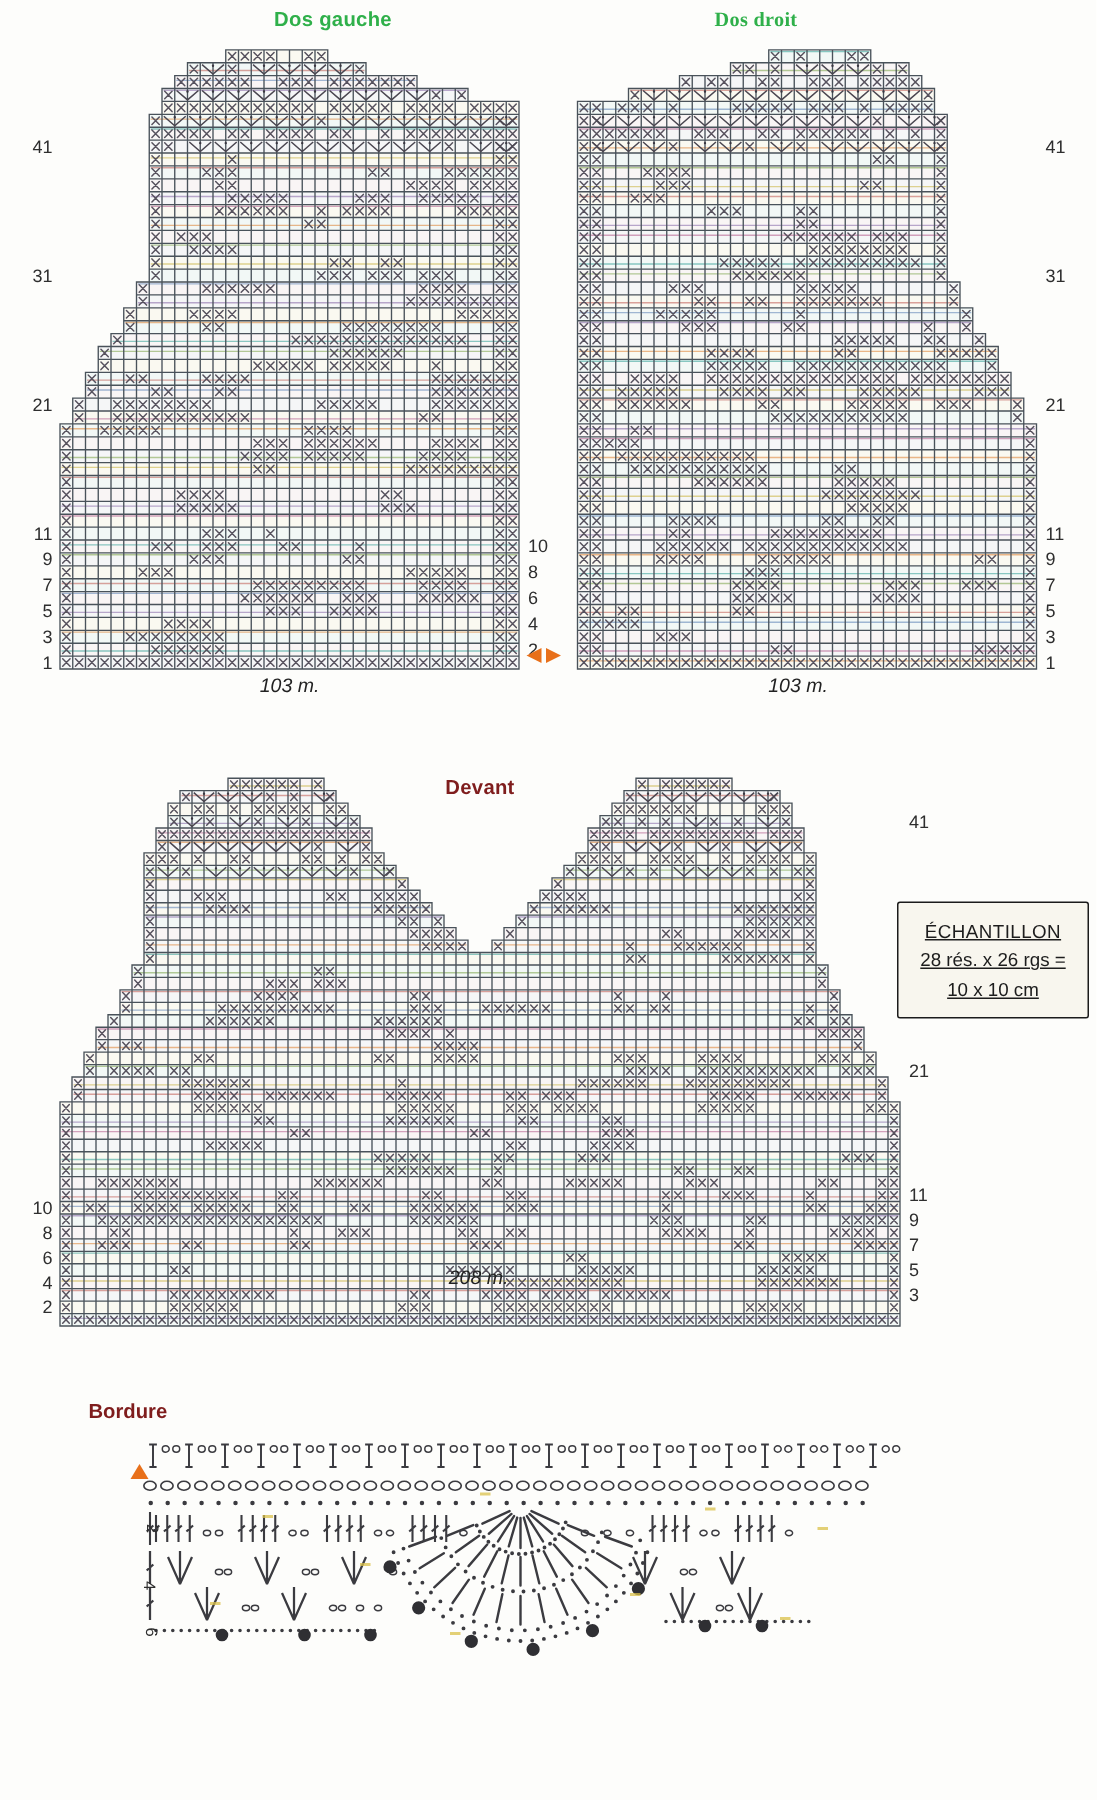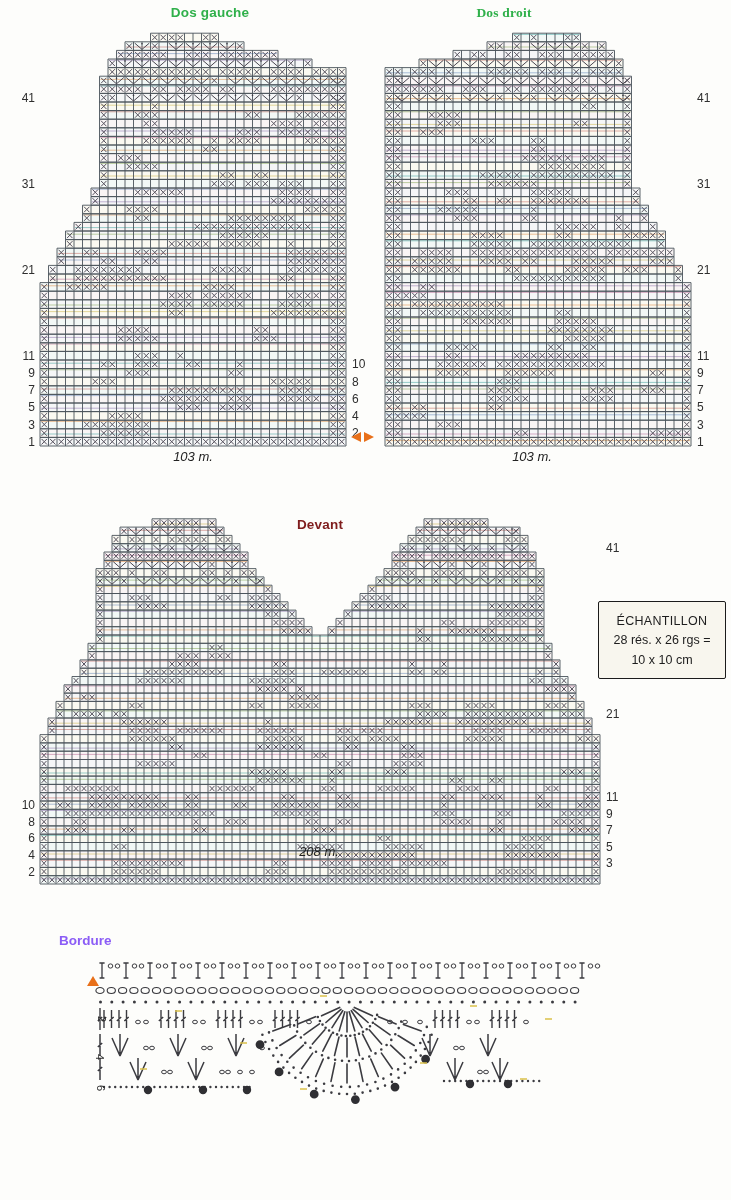--- a/index.html
+++ b/index.html
@@ -4,21 +4,21 @@
 <style>
   html,body{margin:0;padding:0;background:#ffffff;}
   #page{position:relative;width:731px;height:1200px;background:#fdfdfb;
         font-family:"Liberation Sans",sans-serif;overflow:hidden;}
   #gfx{position:absolute;left:0;top:0;width:731px;height:1200px;}
   .chart-title{position:absolute;width:200px;text-align:center;font-weight:bold;
         font-size:13.5px;letter-spacing:.2px;}
   .stitch-label{position:absolute;width:200px;text-align:center;font-size:13px;color:#222222;font-style:italic;}
   .gauge-box{position:absolute;left:598px;top:601px;width:128px;height:78px;box-sizing:border-box;
         border:1.5px solid #1b1b1b;border-radius:2px;background:#f8f6ee;text-align:center;
-        font-size:12.5px;color:#1d1d1d;padding-top:10px;line-height:1.55;}
+        font-size:12.5px;color:#1d1d1d;padding-top:10px;line-height:1.55;text-decoration:underline;}
   .gauge-box .l1{letter-spacing:.3px;}
   .bordure-title{position:absolute;left:59px;top:933px;font-weight:bold;font-size:13.5px;}
 </style>
 </head>
 <body>
 
 <div id="page">
 
   <svg id="gfx" viewBox="0 0 731 1200" xmlns="http://www.w3.org/2000/svg">
       <g>
@@ -282,28 +282,28 @@
         <path d="M102.8 1087.0a1.2 1.2 0 1 0 2.4 0a1.2 1.2 0 1 0 -2.4 0M108.4 1087.0a1.2 1.2 0 1 0 2.4 0a1.2 1.2 0 1 0 -2.4 0M114.0 1087.0a1.2 1.2 0 1 0 2.4 0a1.2 1.2 0 1 0 -2.4 0M119.6 1087.0a1.2 1.2 0 1 0 2.4 0a1.2 1.2 0 1 0 -2.4 0M125.2 1087.0a1.2 1.2 0 1 0 2.4 0a1.2 1.2 0 1 0 -2.4 0M130.8 1087.0a1.2 1.2 0 1 0 2.4 0a1.2 1.2 0 1 0 -2.4 0M136.4 1087.0a1.2 1.2 0 1 0 2.4 0a1.2 1.2 0 1 0 -2.4 0M142.0 1087.0a1.2 1.2 0 1 0 2.4 0a1.2 1.2 0 1 0 -2.4 0M147.6 1087.0a1.2 1.2 0 1 0 2.4 0a1.2 1.2 0 1 0 -2.4 0M153.2 1087.0a1.2 1.2 0 1 0 2.4 0a1.2 1.2 0 1 0 -2.4 0M158.8 1087.0a1.2 1.2 0 1 0 2.4 0a1.2 1.2 0 1 0 -2.4 0M164.4 1087.0a1.2 1.2 0 1 0 2.4 0a1.2 1.2 0 1 0 -2.4 0M170.0 1087.0a1.2 1.2 0 1 0 2.4 0a1.2 1.2 0 1 0 -2.4 0M175.6 1087.0a1.2 1.2 0 1 0 2.4 0a1.2 1.2 0 1 0 -2.4 0M181.2 1087.0a1.2 1.2 0 1 0 2.4 0a1.2 1.2 0 1 0 -2.4 0M186.8 1087.0a1.2 1.2 0 1 0 2.4 0a1.2 1.2 0 1 0 -2.4 0M192.4 1087.0a1.2 1.2 0 1 0 2.4 0a1.2 1.2 0 1 0 -2.4 0M198.0 1087.0a1.2 1.2 0 1 0 2.4 0a1.2 1.2 0 1 0 -2.4 0M203.6 1087.0a1.2 1.2 0 1 0 2.4 0a1.2 1.2 0 1 0 -2.4 0M209.2 1087.0a1.2 1.2 0 1 0 2.4 0a1.2 1.2 0 1 0 -2.4 0M214.8 1087.0a1.2 1.2 0 1 0 2.4 0a1.2 1.2 0 1 0 -2.4 0M220.4 1087.0a1.2 1.2 0 1 0 2.4 0a1.2 1.2 0 1 0 -2.4 0M226.0 1087.0a1.2 1.2 0 1 0 2.4 0a1.2 1.2 0 1 0 -2.4 0M231.6 1087.0a1.2 1.2 0 1 0 2.4 0a1.2 1.2 0 1 0 -2.4 0M237.2 1087.0a1.2 1.2 0 1 0 2.4 0a1.2 1.2 0 1 0 -2.4 0M242.8 1087.0a1.2 1.2 0 1 0 2.4 0a1.2 1.2 0 1 0 -2.4 0M248.4 1087.0a1.2 1.2 0 1 0 2.4 0a1.2 1.2 0 1 0 -2.4 0M442.8 1081.0a1.2 1.2 0 1 0 2.4 0a1.2 1.2 0 1 0 -2.4 0M448.4 1081.0a1.2 1.2 0 1 0 2.4 0a1.2 1.2 0 1 0 -2.4 0M454.0 1081.0a1.2 1.2 0 1 0 2.4 0a1.2 1.2 0 1 0 -2.4 0M459.6 1081.0a1.2 1.2 0 1 0 2.4 0a1.2 1.2 0 1 0 -2.4 0M465.2 1081.0a1.2 1.2 0 1 0 2.4 0a1.2 1.2 0 1 0 -2.4 0M470.8 1081.0a1.2 1.2 0 1 0 2.4 0a1.2 1.2 0 1 0 -2.4 0M476.4 1081.0a1.2 1.2 0 1 0 2.4 0a1.2 1.2 0 1 0 -2.4 0M482.0 1081.0a1.2 1.2 0 1 0 2.4 0a1.2 1.2 0 1 0 -2.4 0M487.6 1081.0a1.2 1.2 0 1 0 2.4 0a1.2 1.2 0 1 0 -2.4 0M493.2 1081.0a1.2 1.2 0 1 0 2.4 0a1.2 1.2 0 1 0 -2.4 0M498.8 1081.0a1.2 1.2 0 1 0 2.4 0a1.2 1.2 0 1 0 -2.4 0M504.4 1081.0a1.2 1.2 0 1 0 2.4 0a1.2 1.2 0 1 0 -2.4 0M510.0 1081.0a1.2 1.2 0 1 0 2.4 0a1.2 1.2 0 1 0 -2.4 0M515.6 1081.0a1.2 1.2 0 1 0 2.4 0a1.2 1.2 0 1 0 -2.4 0M521.2 1081.0a1.2 1.2 0 1 0 2.4 0a1.2 1.2 0 1 0 -2.4 0M526.8 1081.0a1.2 1.2 0 1 0 2.4 0a1.2 1.2 0 1 0 -2.4 0M532.4 1081.0a1.2 1.2 0 1 0 2.4 0a1.2 1.2 0 1 0 -2.4 0M538.0 1081.0a1.2 1.2 0 1 0 2.4 0a1.2 1.2 0 1 0 -2.4 0" fill="#3b3b40"></path>
         <path d="M421.2 1059.1a4.4 4.4 0 1 0 8.8 0a4.4 4.4 0 1 0 -8.8 0M390.6 1087.1a4.4 4.4 0 1 0 8.8 0a4.4 4.4 0 1 0 -8.8 0M351.0 1099.6a4.4 4.4 0 1 0 8.8 0a4.4 4.4 0 1 0 -8.8 0M309.8 1094.2a4.4 4.4 0 1 0 8.8 0a4.4 4.4 0 1 0 -8.8 0M274.7 1071.9a4.4 4.4 0 1 0 8.8 0a4.4 4.4 0 1 0 -8.8 0M255.6 1044.6a4.4 4.4 0 1 0 8.8 0a4.4 4.4 0 1 0 -8.8 0M143.8 1090.0a4.2 4.2 0 1 0 8.4 0a4.2 4.2 0 1 0 -8.4 0M198.8 1090.0a4.2 4.2 0 1 0 8.4 0a4.2 4.2 0 1 0 -8.4 0M242.8 1090.0a4.2 4.2 0 1 0 8.4 0a4.2 4.2 0 1 0 -8.4 0M465.8 1084.0a4.2 4.2 0 1 0 8.4 0a4.2 4.2 0 1 0 -8.4 0M503.8 1084.0a4.2 4.2 0 1 0 8.4 0a4.2 4.2 0 1 0 -8.4 0" fill="#2f2f33"></path>
         <path d="M87 986L99 986L93 976Z" fill="#e8701a"></path>
         <path d="M175 1010h7v2h-7ZM320 995h7v2h-7ZM470 1005h7v2h-7ZM545 1018h7v2h-7ZM240 1042h7v2h-7ZM420 1062h7v2h-7ZM300 1088h7v2h-7ZM520 1078h7v2h-7ZM140 1068h7v2h-7Z" fill="#d9c04a" opacity="0.75"></path>
         <text x="98" y="1019" font-size="11" fill="#2e2e2e" text-anchor="middle" font-family="&quot;Liberation Sans&quot;,sans-serif" transform="rotate(90 98 1019)">2</text>
         <text x="96" y="1057" font-size="11" fill="#2e2e2e" text-anchor="middle" font-family="&quot;Liberation Sans&quot;,sans-serif" transform="rotate(90 96 1057)">4</text>
         <text x="97" y="1088" font-size="11" fill="#2e2e2e" text-anchor="middle" font-family="&quot;Liberation Sans&quot;,sans-serif" transform="rotate(90 97 1088)">6</text>
       </g>
     </svg>
 
-  <div class="chart-title green" style="left: 110px; top: 5px; color: rgb(47, 176, 74);">Dos gauche</div>
+  <div class="chart-title green" style="left: 122px; top: 5px; color: rgb(47, 176, 74);">Dos gauche</div>
   <div class="chart-title green" style="left: 404px; top: 5px; color: rgb(47, 176, 74); font-family: Liberation Serif, serif;">Dos droit</div>
   <div class="chart-title green" style="left: 220px; top: 517px; color: #7f1d1d;">Devant</div>
 
   <div class="stitch-label" style="left:93px;top:449px;">103 m.</div>
   <div class="stitch-label" style="left:432px;top:449px;">103 m.</div>
   <div class="stitch-label" style="left:219px;top:844px;">208 m.</div>
 
   <div class="gauge-box">
     <div class="l1">ÉCHANTILLON</div>
     <div>28 rés. x 26 rgs =</div>
     <div>10 x 10 cm</div>
   </div>
 
-  <div class="bordure-title green" style="color: #8b5cf6;">Bordure</div>
+  <div class="bordure-title green" style="color: #7f1d1d;">Bordure</div>
 </div>
 
 </body></html>

